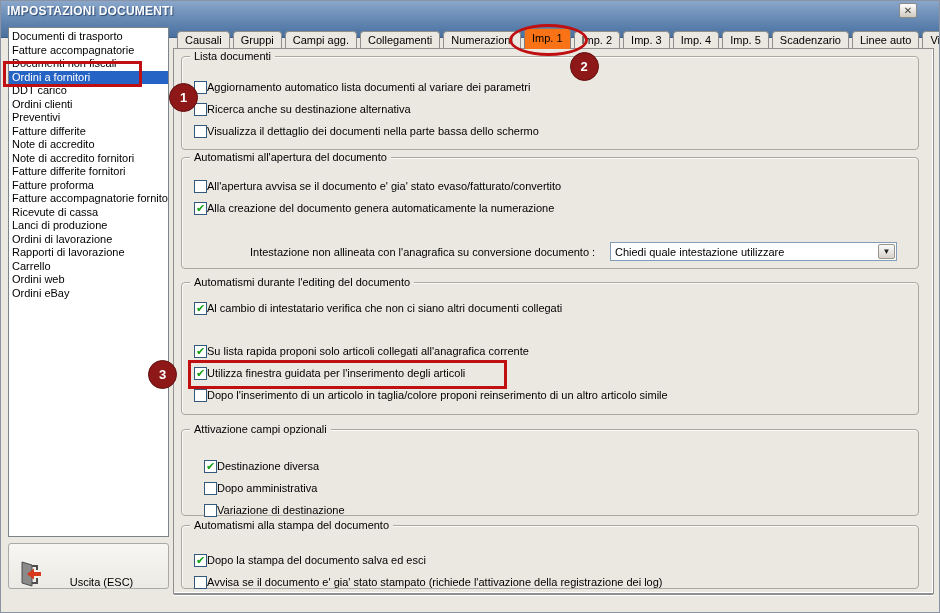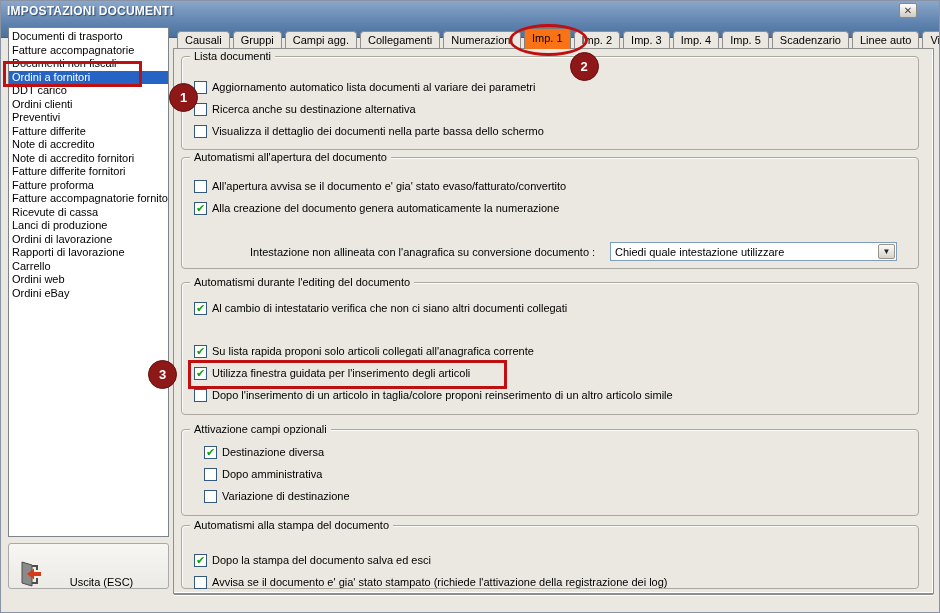--- a/index.html
+++ b/index.html
@@ -49,29 +49,29 @@
     border-radius:4px; box-shadow: inset 1px 1px 0 rgba(255,255,255,.8); }
   .group-title { position:absolute; top:-7px; left:8px; background:#ebe8e2; padding:0 4px;
     white-space:nowrap; }
   #group-0 { top:55px;  height:94px;  }
   #group-1 { top:156px; height:112px; }
   #group-2 { top:281px; height:133px; }
   #group-3 { top:428px; height:87px;  }
   #group-4 { top:524px; height:64px;  }
   .rows { position:absolute; left:0; top:0; right:0; }
   #group-0 .rows { padding-top:22px; } #group-1 .rows { padding-top:20px; }
-  #group-2 .rows { padding-top:17px; } #group-3 .rows { padding-top:14px; }
+  #group-2 .rows { padding-top:17px; } #group-3 .rows { padding-top:28px; }
   #group-4 .rows { padding-top:26px; }
   .cb-row { display:flex; align-items:center; height:16px; margin:0 0 6px 12px; }
   .cb-row.gap-after { margin-bottom:27px; }
   #group-3 .cb-row { margin-left:22px; }
   .cb { width:13px; height:13px; background:#fff; border:1px solid #33597d; flex:0 0 auto;
     display:flex; align-items:center; justify-content:center; font-size:11px; cursor:default; }
   .cb.checked::after { content:"✔"; color:#14a014; font-weight:bold; line-height:11px; }
-  .cb-label { margin-left:5px; white-space:nowrap;text-align:right; }
+  .cb-label { white-space:nowrap;text-align:right; }
 
   
   #g2-footer-label { position:absolute; left:68px; top:88px; white-space:nowrap; }
   #g2-combo { position:absolute; left:428px; top:84px; width:287px; height:19px; background:#fff;
     border:1px solid #7f9db9; display:flex; align-items:center; padding-left:4px; cursor:default; }
   #g2-combo-value { flex:1; white-space:nowrap; overflow:hidden; }
   #g2-combo-arrow { position:absolute; right:1px; top:1px; width:17px; height:15px;
     background:linear-gradient(#fafafa,#d8d3ca); border:1px solid #99958c; border-radius:2px;
     display:flex; align-items:center; justify-content:center; font-size:8px; color:#222; }
 

